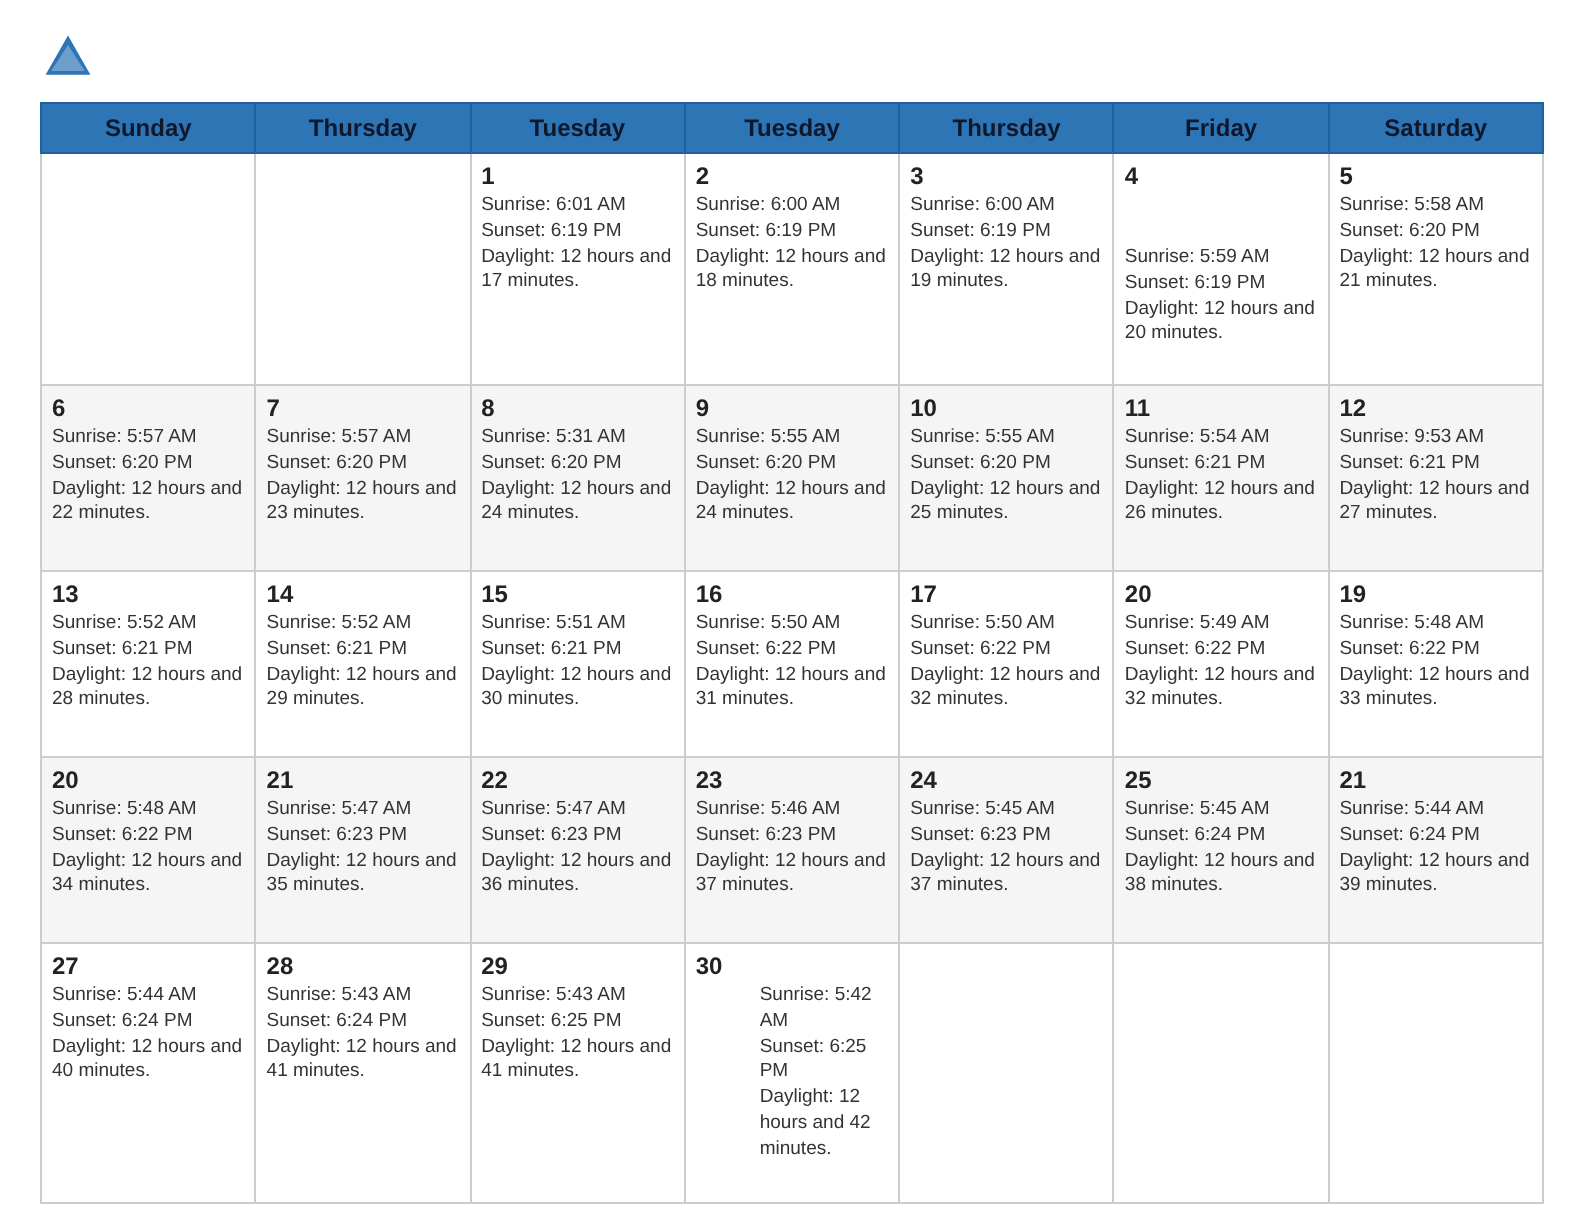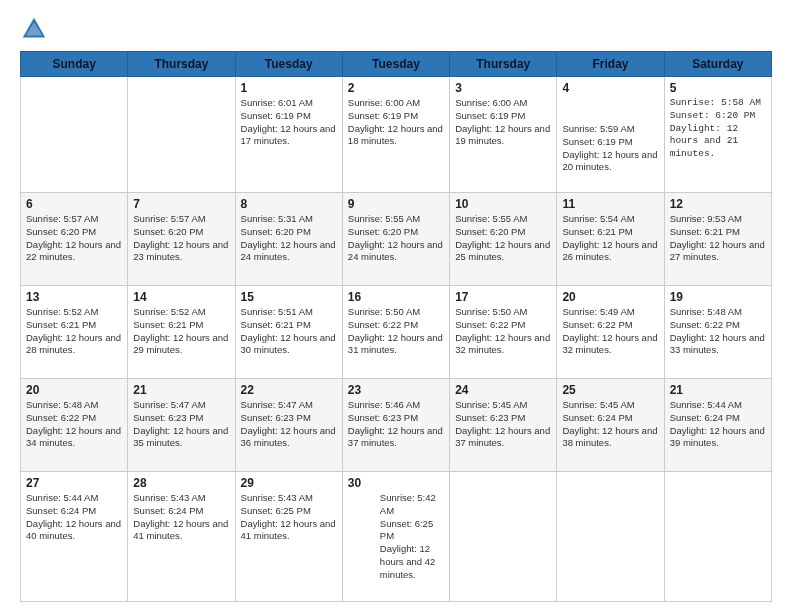--- a/index.html
+++ b/index.html
@@ -160,21 +160,21 @@
 Daylight: 12 hours and 19 minutes.</div>
           </td>
           <td>
             <div class="day-number">4</div>
             <div class="day-info" style="white-space: pre-line; margin-top: 28px;">Sunrise: 5:59 AM
 Sunset: 6:19 PM
 Daylight: 12 hours and 20 minutes.</div>
           </td>
           <td>
             <div class="day-number">5</div>
-            <div class="day-info" style="white-space: pre-line; font-family: Liberation Mono, monospace;">Sunrise: 5:58 AM
+            <div class="day-info" style="white-space: pre-line;">Sunrise: 5:58 AM
 Sunset: 6:20 PM
 Daylight: 12 hours and 21 minutes.</div>
           </td>
         </tr>
         <tr>
           <td>
             <div class="day-number">6</div>
             <div class="day-info" style="white-space: pre-line;">Sunrise: 5:57 AM
 Sunset: 6:20 PM
 Daylight: 12 hours and 22 minutes.</div>

